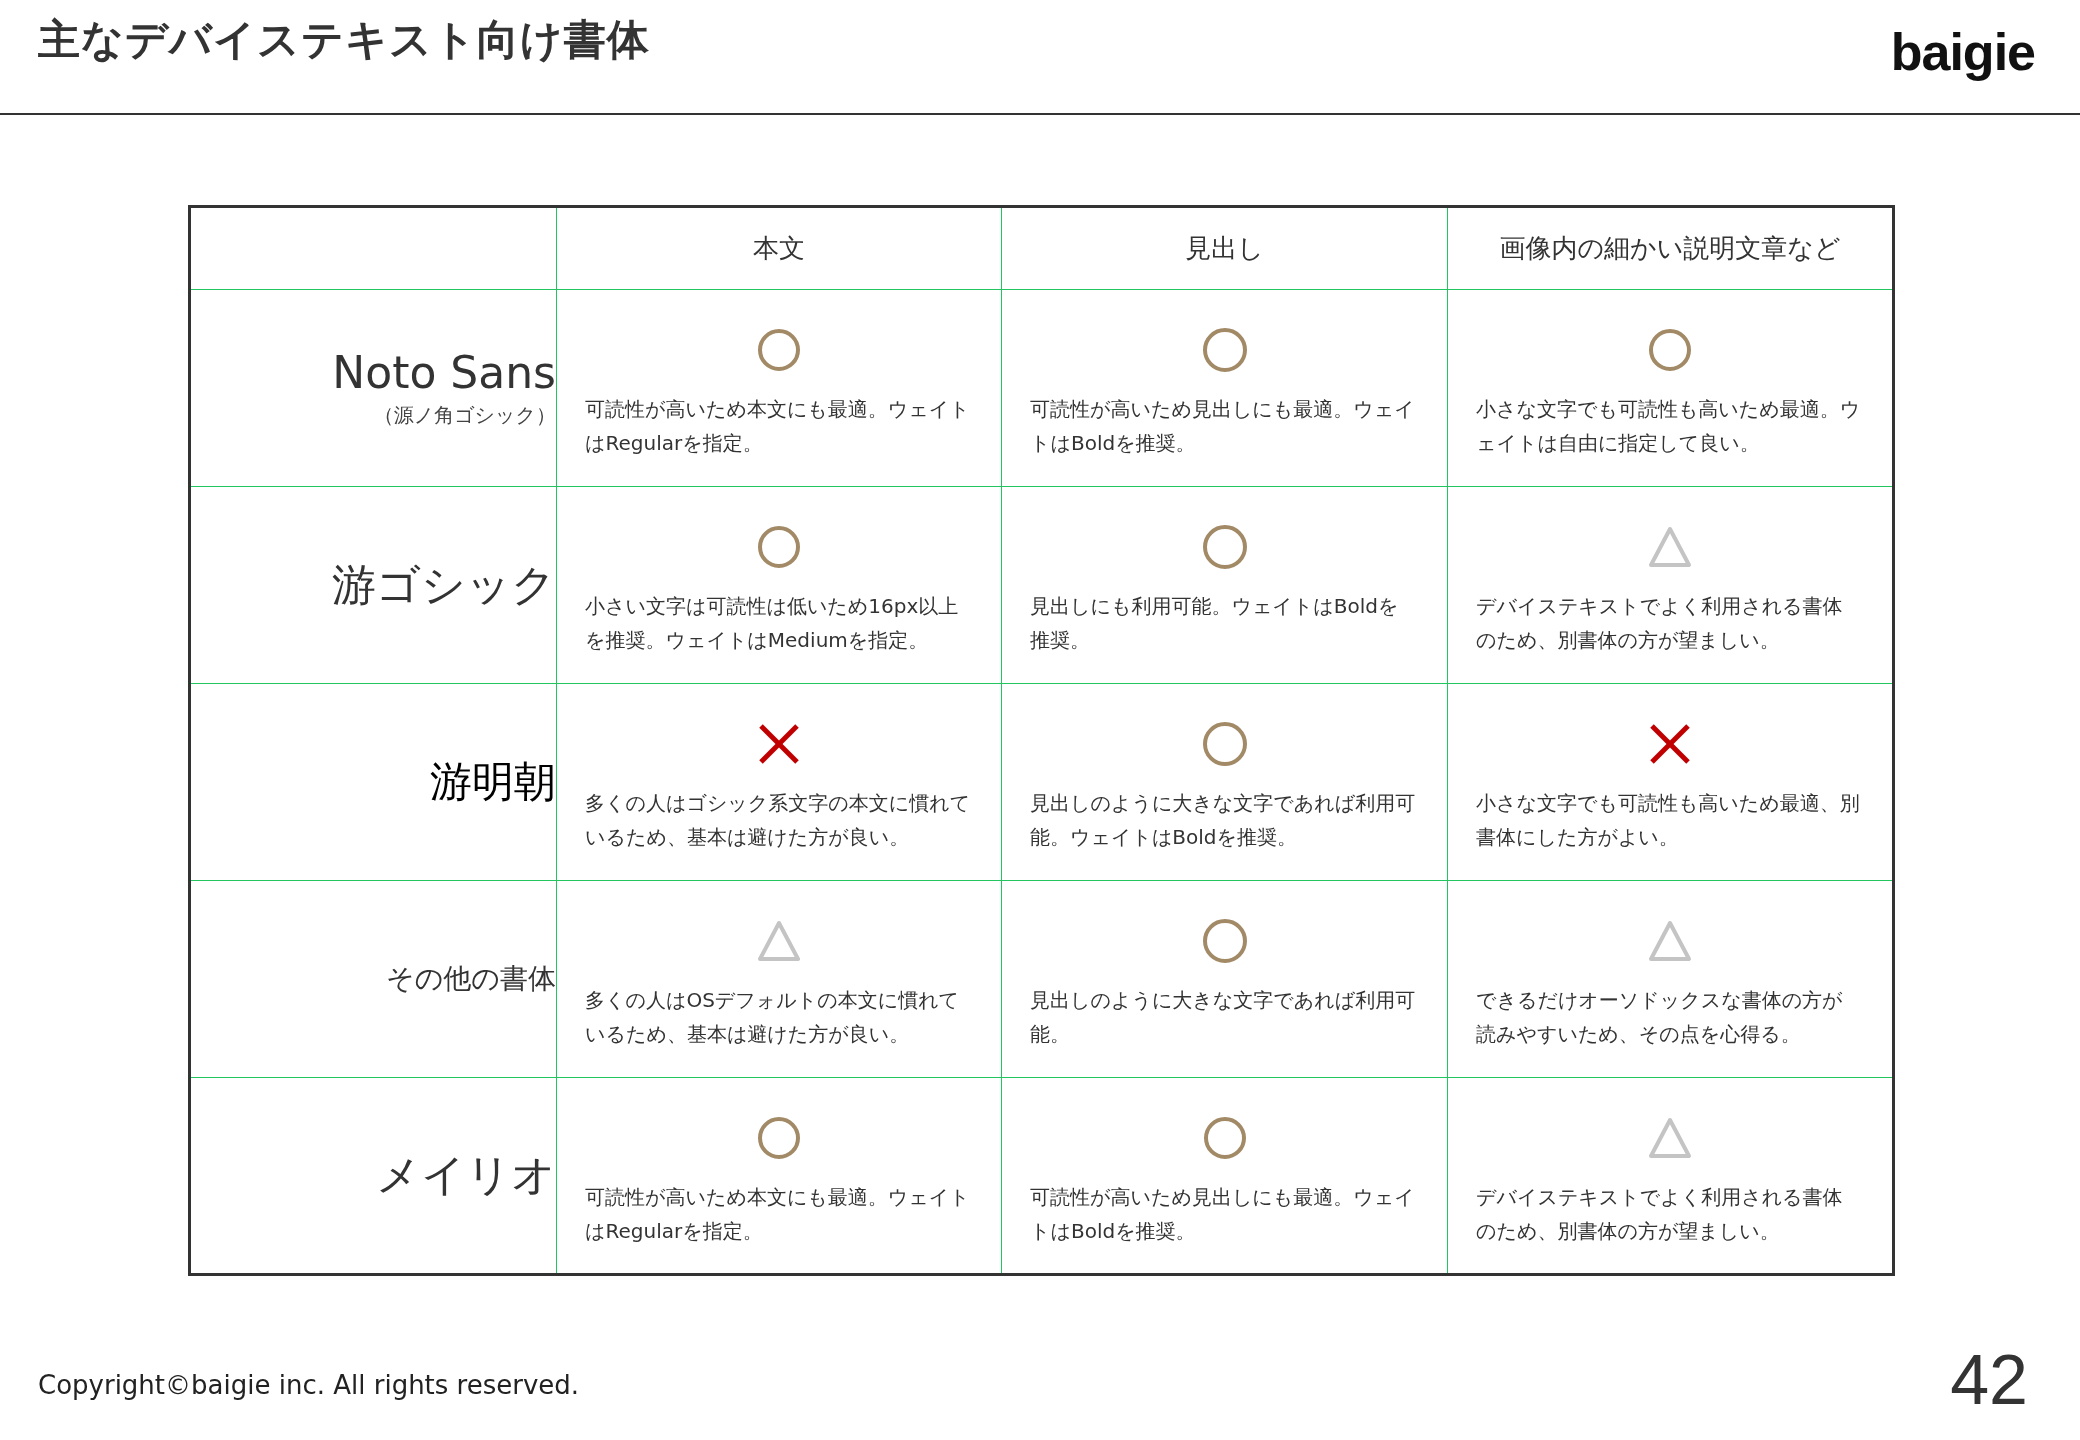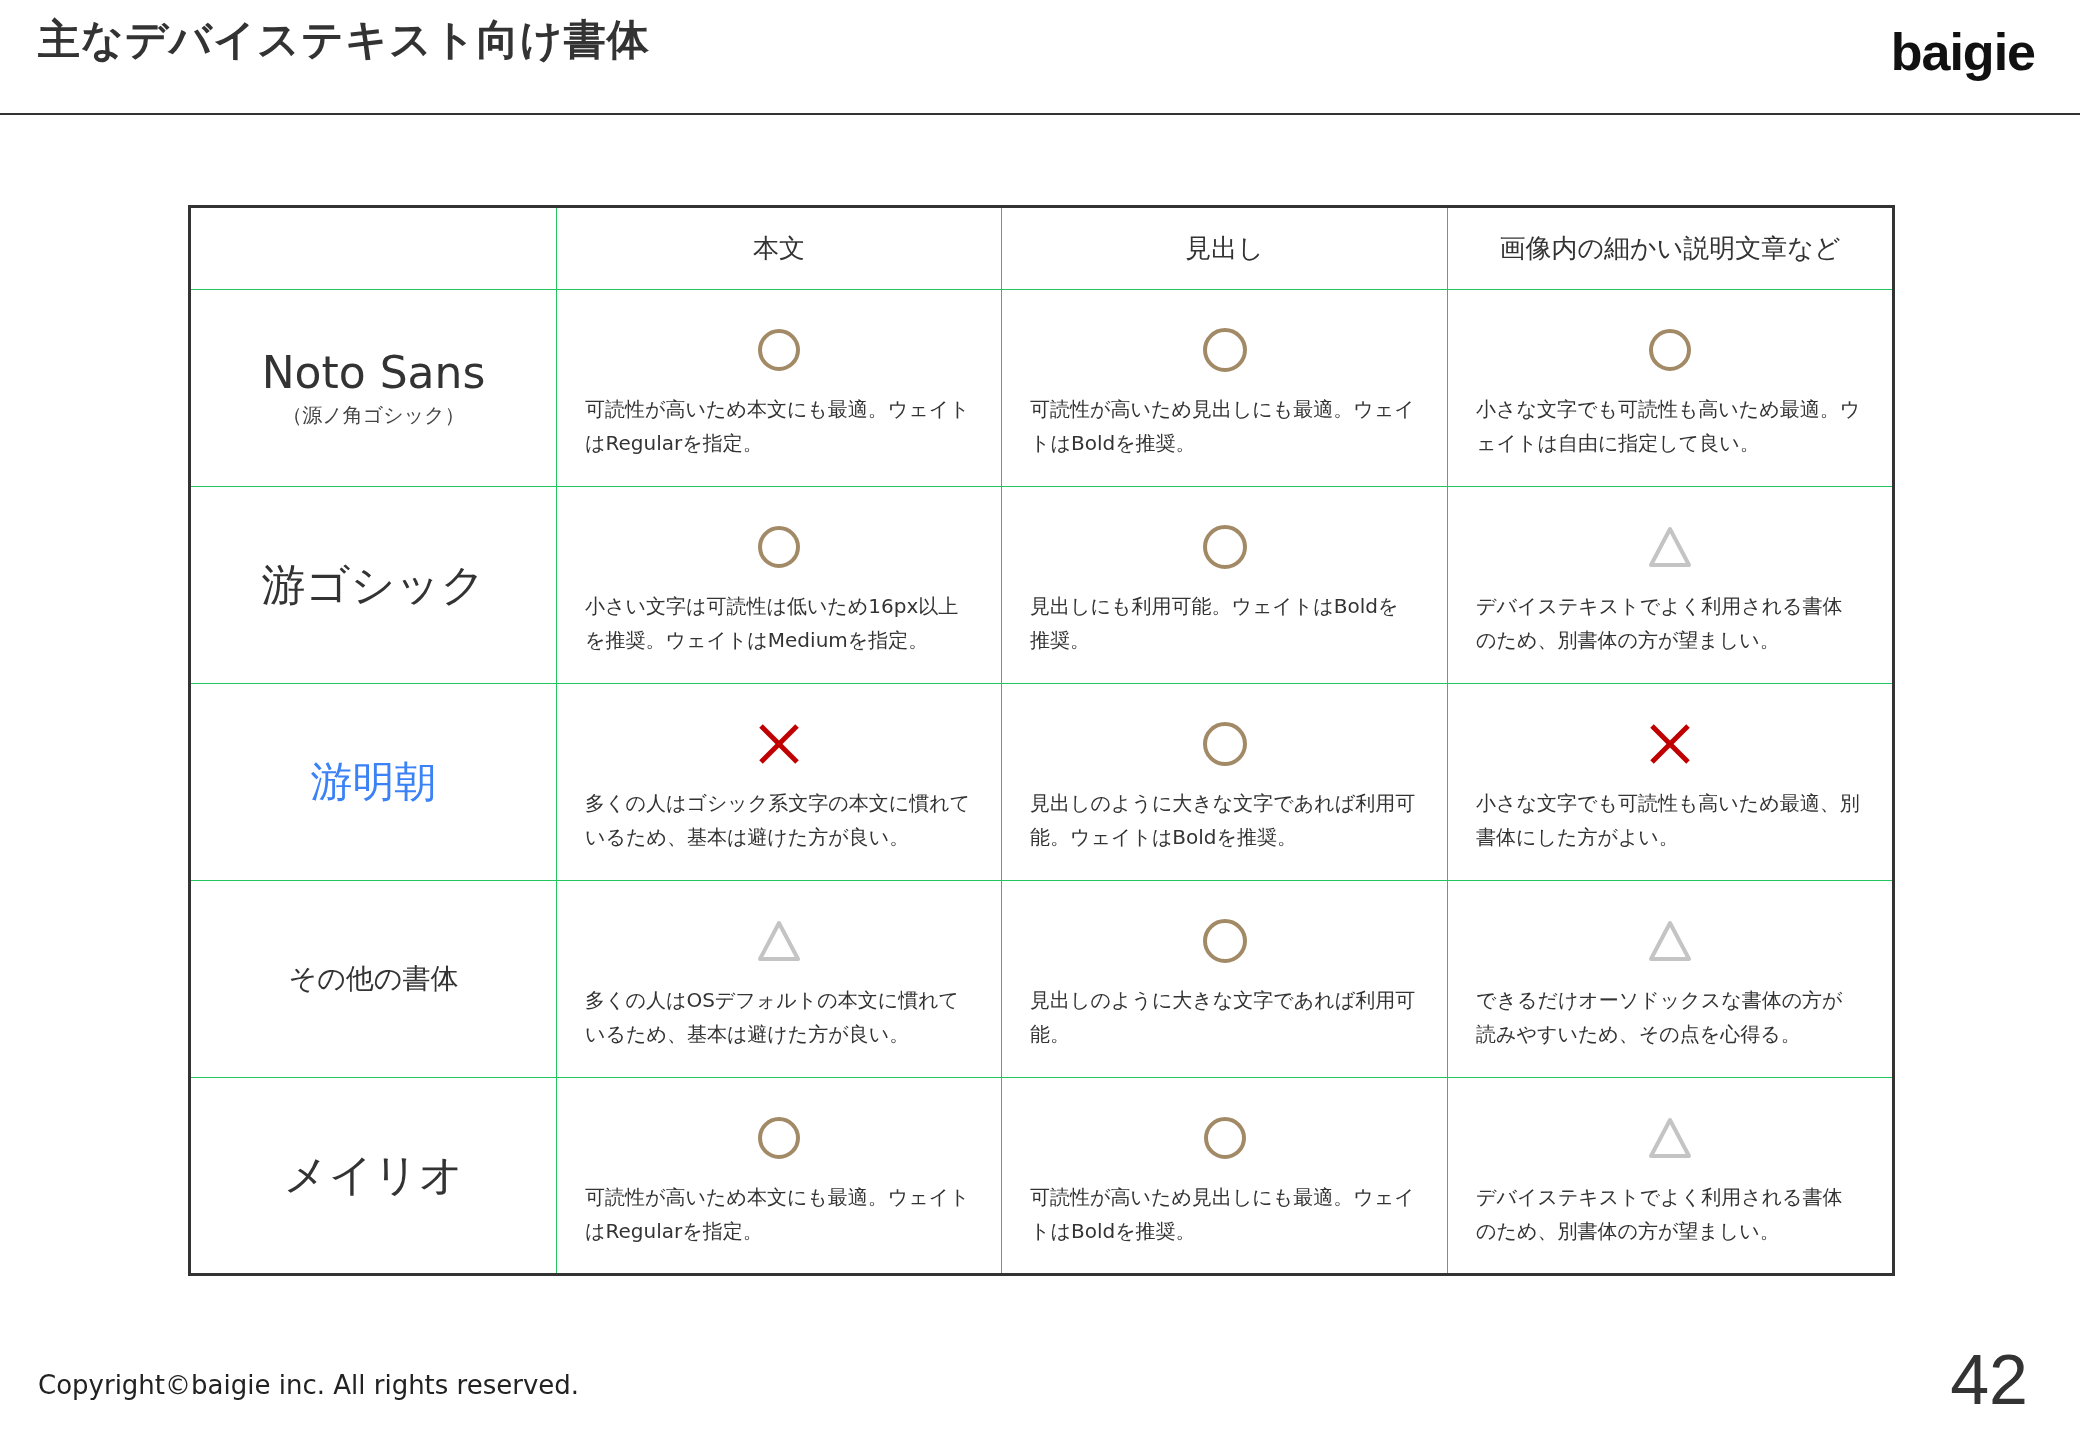--- a/index.html
+++ b/index.html
@@ -26,24 +26,24 @@
     border-collapse:collapse; table-layout:fixed;
     border:3px solid #333333;
   }
   .font-table th, .font-table td {
     border:1px solid #22c55e; padding:0;
   }
   .font-table thead th {
     height:81px; font-weight:normal; font-size:26px; color:#333333; text-align:center;
   }
   .font-table tbody tr { height:197px; }
-  .font-name-cell { text-align:center; vertical-align:middle; }
+  .font-name-cell { text-align:right; vertical-align:middle; }
   .font-name { display:block; font-size:44px; color:#333333; }
   .font-name.small { font-size:28px; }
-  .font-name.mincho { font-family:"DejaVu Serif", serif; font-size:42px; color:#3b82f6; }
+  .font-name.mincho { font-family:"DejaVu Serif", serif; font-size:42px; color:#000000; }
   .font-sub { display:block; font-size:20px; color:#444444; margin-top:4px; }
   .eval-cell { vertical-align:top; padding:0; }
   .eval-inner {
     display:flex; flex-direction:column; align-items:center;
     padding-top:36px; height:100%; box-sizing:border-box;border-radius:17px;
   }
   .mark { width:48px; height:48px; display:block; }
   .eval-text {
     align-self:stretch; margin:18px 30px 0 28px;
     font-size:20px; line-height:34px; color:#333333; text-align:left;

